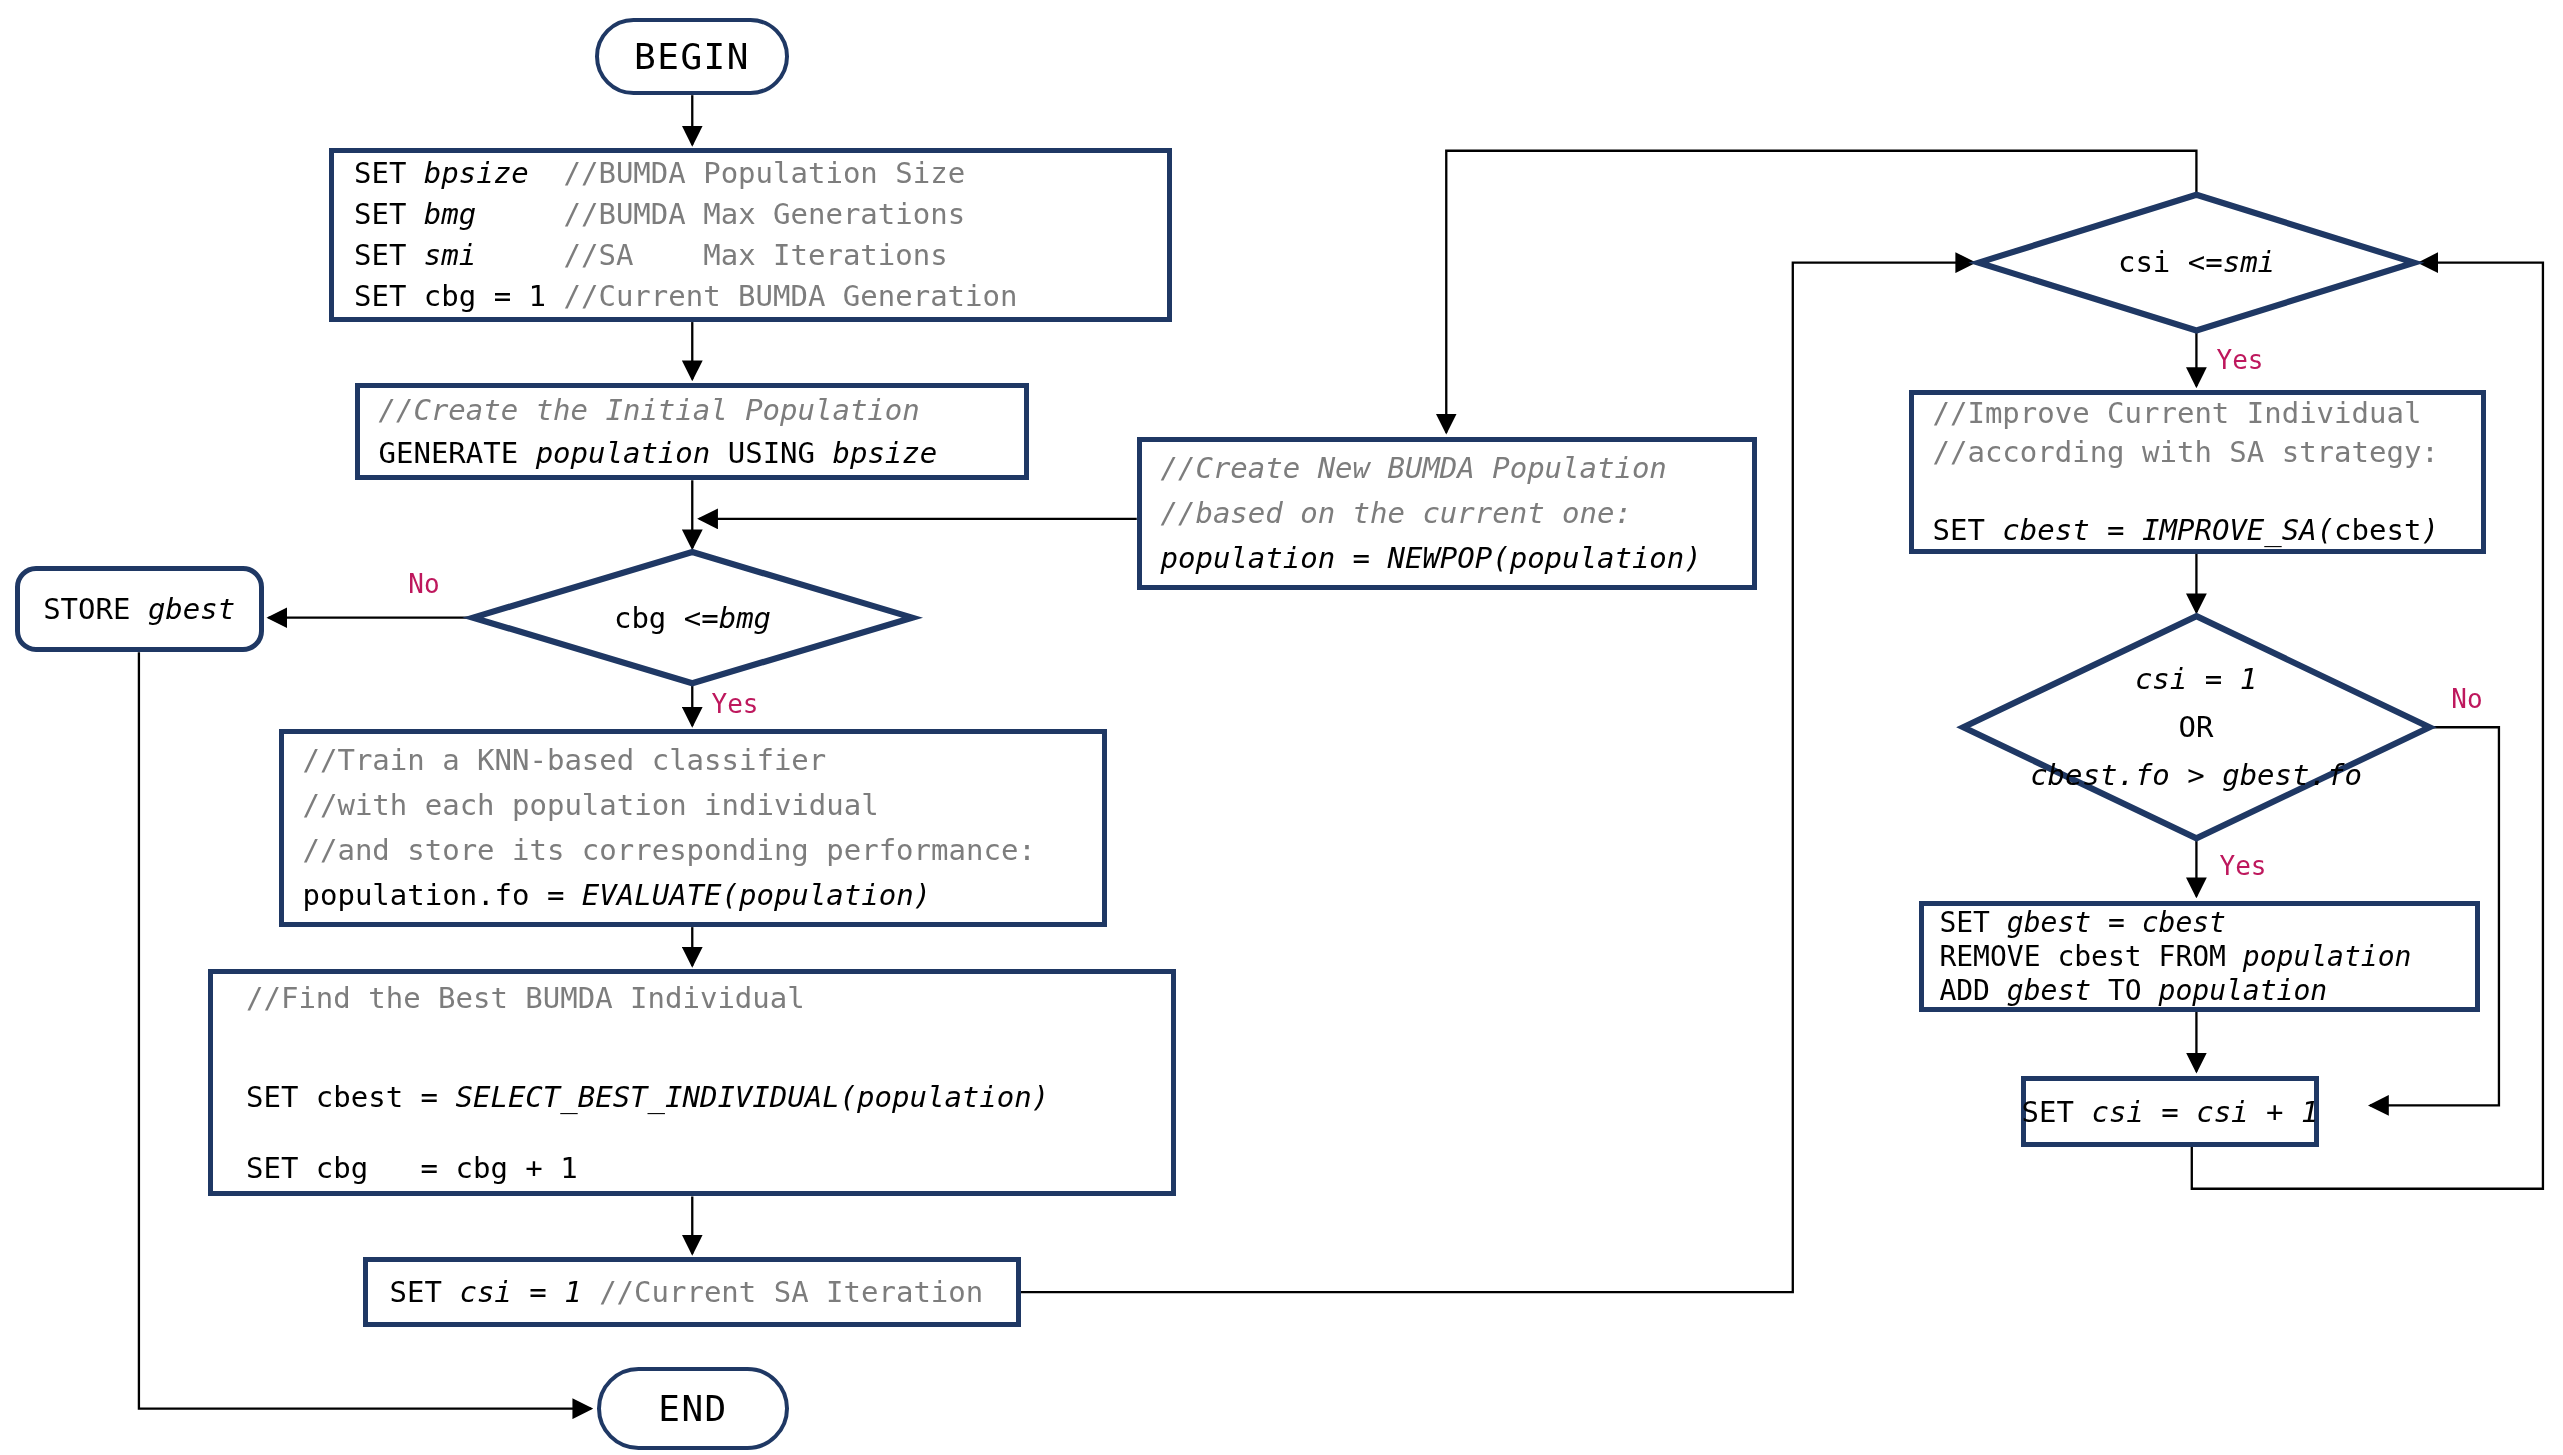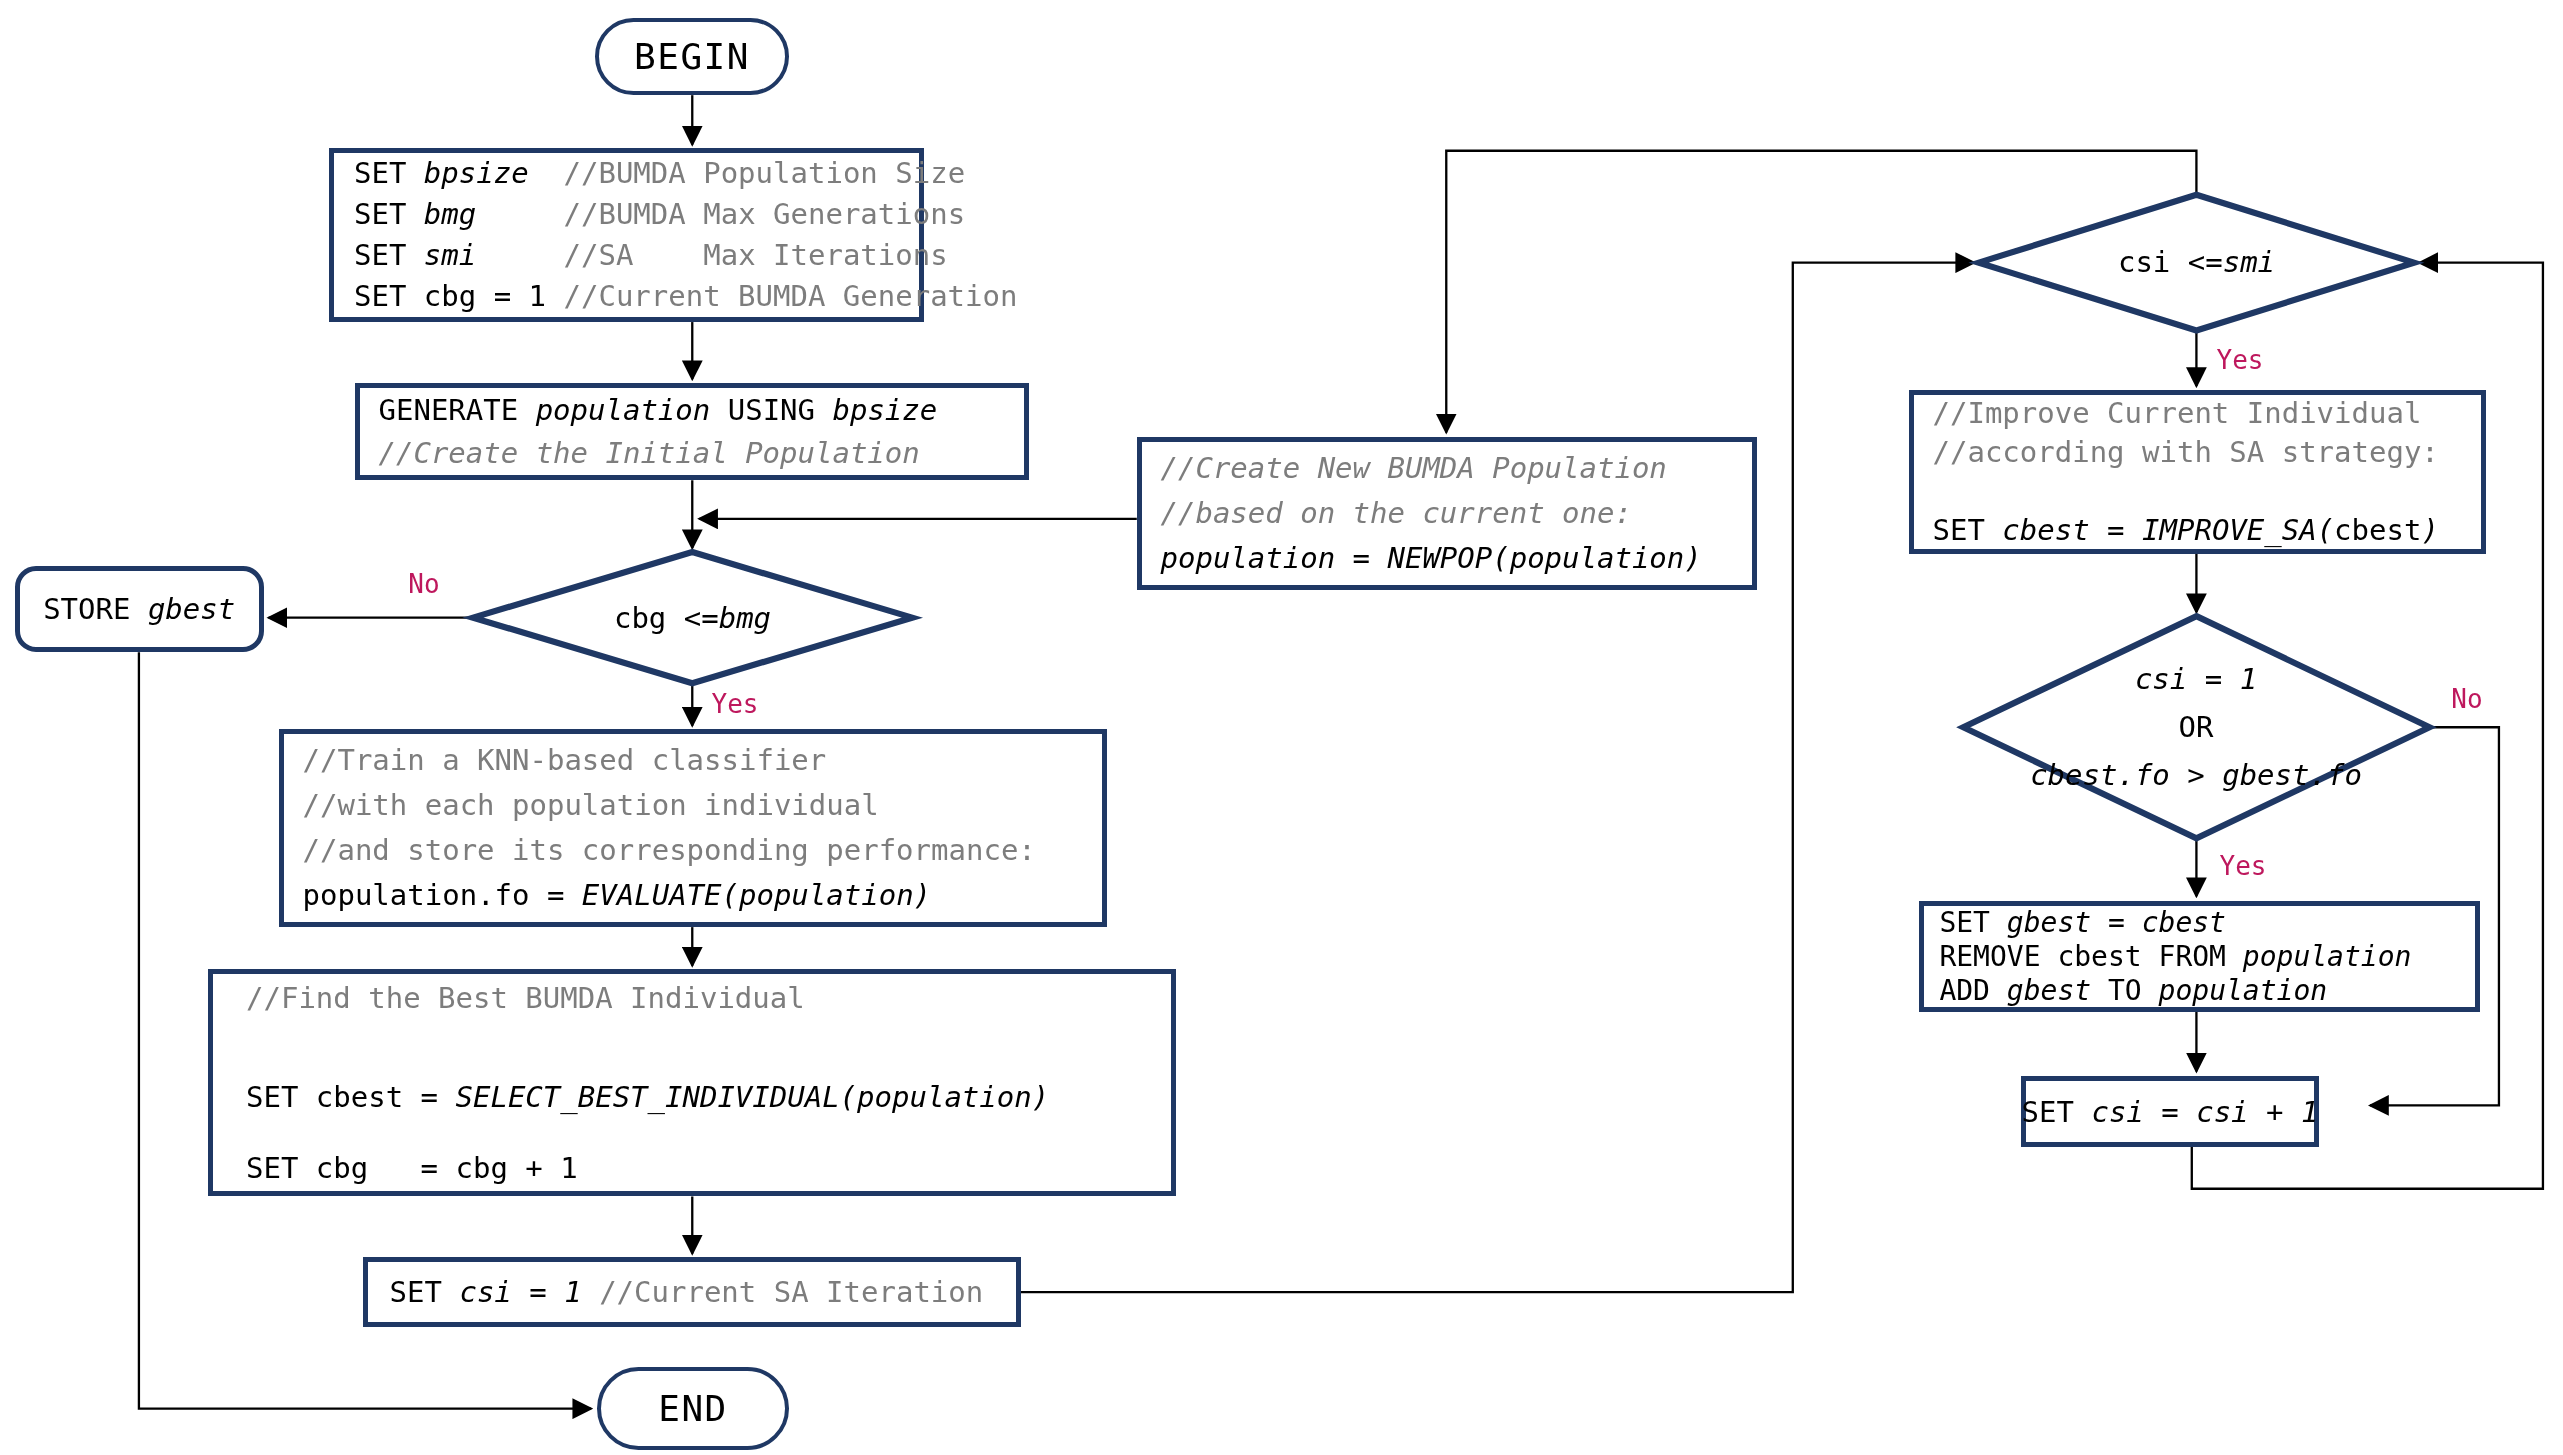--- a/index.html
+++ b/index.html
@@ -52,21 +52,21 @@
     font-size:26px;
     color:#be185d;
     white-space:pre;
   }
 
   
   #term-begin{left:595px;top:18px;width:194px;height:77px;}
   #term-end{left:597px;top:1367px;width:192px;height:83px;}
 
   
-  #box-init{left:329px;top:148px;width:595px;height:174px;padding-left:20px;line-height:41px;}
+  #box-init{left:329px;top:148px;width:843px;height:174px;padding-left:20px;line-height:41px;}
   #box-create{left:355px;top:383px;width:674px;height:97px;padding-left:18.5px;line-height:43px;}
   #box-store{left:14.7px;top:566px;width:249px;height:86px;align-items:center;border-radius:21px;}
   #box-knn{left:279px;top:729px;width:828px;height:198px;padding-left:18.5px;line-height:45px;}
   #box-findbest{left:208px;top:969px;width:968px;height:227px;padding-left:33px;line-height:40px;}
   #box-findbest .g1{margin-top:59px;}
   #box-findbest .g2{margin-top:31px;}
   #box-setcsi{left:363px;top:1257px;width:658px;height:70px;padding-left:21.6px;}
   #box-newpop{left:1137px;top:437px;width:620px;height:153px;padding-left:18.5px;line-height:45px;}
   #box-improve{left:1909px;top:390px;width:577px;height:164px;padding-left:18.5px;line-height:39px;}
   #box-improve .g1{margin-top:39px;}
@@ -132,22 +132,22 @@
   </div>
 
   <div class="box" id="box-init">
     <div class="ln"><span class="k">SET </span><span class="v">bpsize</span><span class="c">  //BUMDA Population Size</span></div>
     <div class="ln"><span class="k">SET </span><span class="v">bmg</span><span class="c">     //BUMDA Max Generations</span></div>
     <div class="ln"><span class="k">SET </span><span class="v">smi</span><span class="c">     //SA    Max Iterations</span></div>
     <div class="ln"><span class="k">SET cbg = 1 </span><span class="c">//Current BUMDA Generation</span></div>
   </div>
 
   <div class="box" id="box-create">
+    <div class="ln"><span class="ci">//Create the Initial Population</span></div>
     <div class="ln"><span class="k">GENERATE </span><span class="v">population</span><span class="k"> USING </span><span class="v">bpsize</span></div>
-    <div class="ln"><span class="ci">//Create the Initial Population</span></div>
   </div>
 
   <div class="box" id="box-store">
     <div class="ln"><span class="k">STORE </span><span class="v">gbest</span></div>
   </div>
 
   <div class="box" id="box-knn">
     <div class="ln"><span class="c">//Train a KNN-based classifier</span></div>
     <div class="ln"><span class="c">//with each population individual</span></div>
     <div class="ln"><span class="c">//and store its corresponding performance:</span></div>

